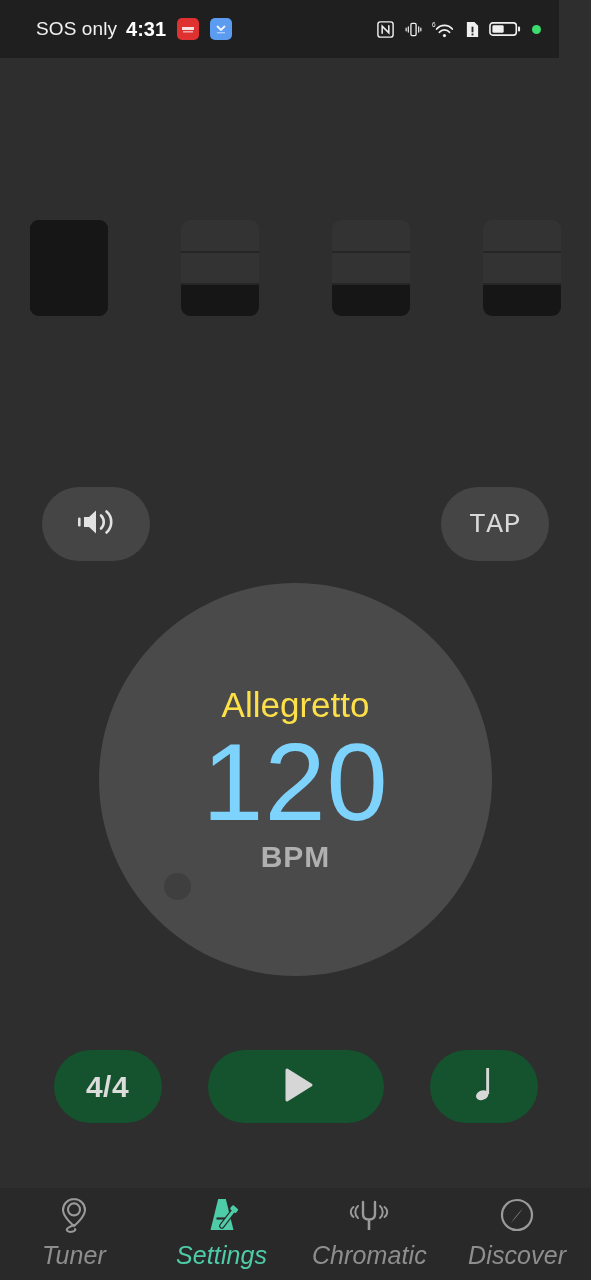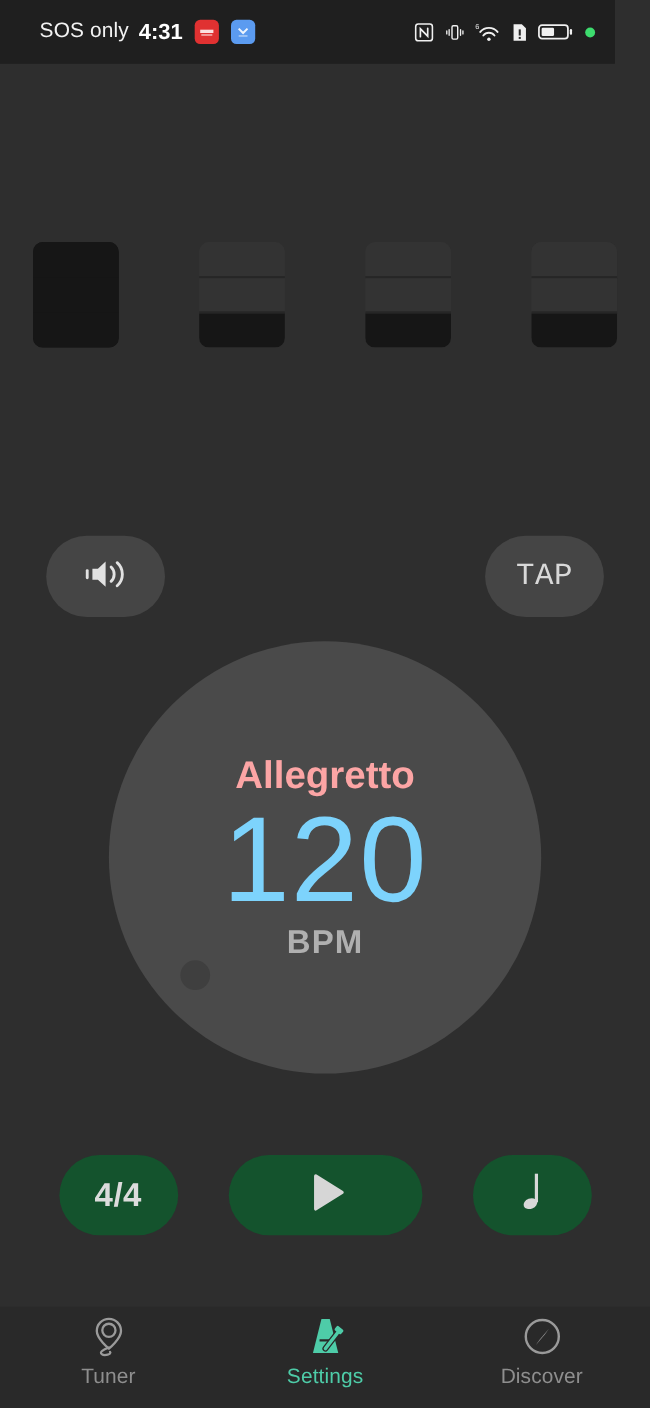--- a/index.html
+++ b/index.html
@@ -137,23 +137,23 @@
     height: 393px;
     border-radius: 50%;
     background: #4a4a4a;
     display: flex;
     flex-direction: column;
     align-items: center;
     justify-content: center;
   }
   #tempo-name {
     font-size: 35px;
-    color: #fca5a5;
+    color: #fde047;
     margin-bottom: 1px;
-    font-weight: bold;
+    font-weight: normal;
   }
   #bpm-value {
     font-size: 110px;
     font-weight: normal;
     color: #7dd3fc;
     line-height: 1.02;
     letter-spacing: 1px;
   }
   #bpm-unit {
     font-size: 30px;
@@ -219,23 +219,24 @@
     align-items: center;
     gap: 3px;
   }
   .nav-icon {
     height: 44px;
     display: flex;
     align-items: center;
     justify-content: center;
   }
   .nav-label {
-    font-size: 19px;
+    font-size: 25px;
     color: #8e8e8e;
     letter-spacing: .1px;
+    font-style: italic;
   }
   .nav-item.active .nav-label { color: #4ecca8; }
 </style>
 </head>
 <body>
 
 <div id="status-bar">
   <div id="status-left">
     <span class="sb-carrier">SOS only</span>
     <span class="sb-clock">4:31</span>
@@ -391,20 +392,33 @@
         <path d="M14.2 3 H21.8 L29.5 34 H6.5 Z" fill="#4ecca8"></path>
         <path d="M12.5 22.5 H23.5" stroke="#292929" stroke-width="2.2"></path>
         <path d="M17.8 30 L30.5 13.5" stroke="#292929" stroke-width="5.4" stroke-linecap="round"></path>
         <path d="M17.8 30 L30.5 13.5" stroke="#4ecca8" stroke-width="3.1" stroke-linecap="round"></path>
         <rect x="26.5" y="10.5" width="7.5" height="5" rx="1.2" transform="rotate(40 30 13)" fill="#4ecca8"></rect>
       </svg>
     </span>
     <span class="nav-label">Settings</span>
   </div>
 
+  <div class="nav-item">
+    <span class="nav-icon">
+      <svg width="42" height="40" viewBox="0 0 42 40" aria-hidden="true">
+        <path d="M15 6 V18 C15 21.5 17.4 23.5 21 23.5 C24.6 23.5 27 21.5 27 18 V6" stroke="#9a9a9a" stroke-width="2.4" fill="none" stroke-linecap="round"></path>
+        <rect x="19.7" y="23" width="2.6" height="11" fill="#9a9a9a"></rect>
+        <path d="M10 10 A8 8 0 0 0 10 22" stroke="#9a9a9a" stroke-width="2" fill="none" stroke-linecap="round"></path>
+        <path d="M5.5 11 A6 6 0 0 0 5.5 21" stroke="#9a9a9a" stroke-width="1.9" fill="none" stroke-linecap="round"></path>
+        <path d="M32 10 A8 8 0 0 1 32 22" stroke="#9a9a9a" stroke-width="2" fill="none" stroke-linecap="round"></path>
+        <path d="M36.5 11 A6 6 0 0 1 36.5 21" stroke="#9a9a9a" stroke-width="1.9" fill="none" stroke-linecap="round"></path>
+      </svg>
+    </span>
+    <span class="nav-label">Chromatic</span>
+  </div>
 
   <div class="nav-item">
     <span class="nav-icon">
       <svg width="38" height="40" viewBox="0 0 38 40" aria-hidden="true">
         <circle cx="19" cy="19" r="15" stroke="#9a9a9a" stroke-width="2.2" fill="none"></circle>
         <path d="M25 12 L16.5 22 L13 27 L21.5 17 Z" fill="#9a9a9a"></path>
       </svg>
     </span>
     <span class="nav-label">Discover</span>
   </div>

